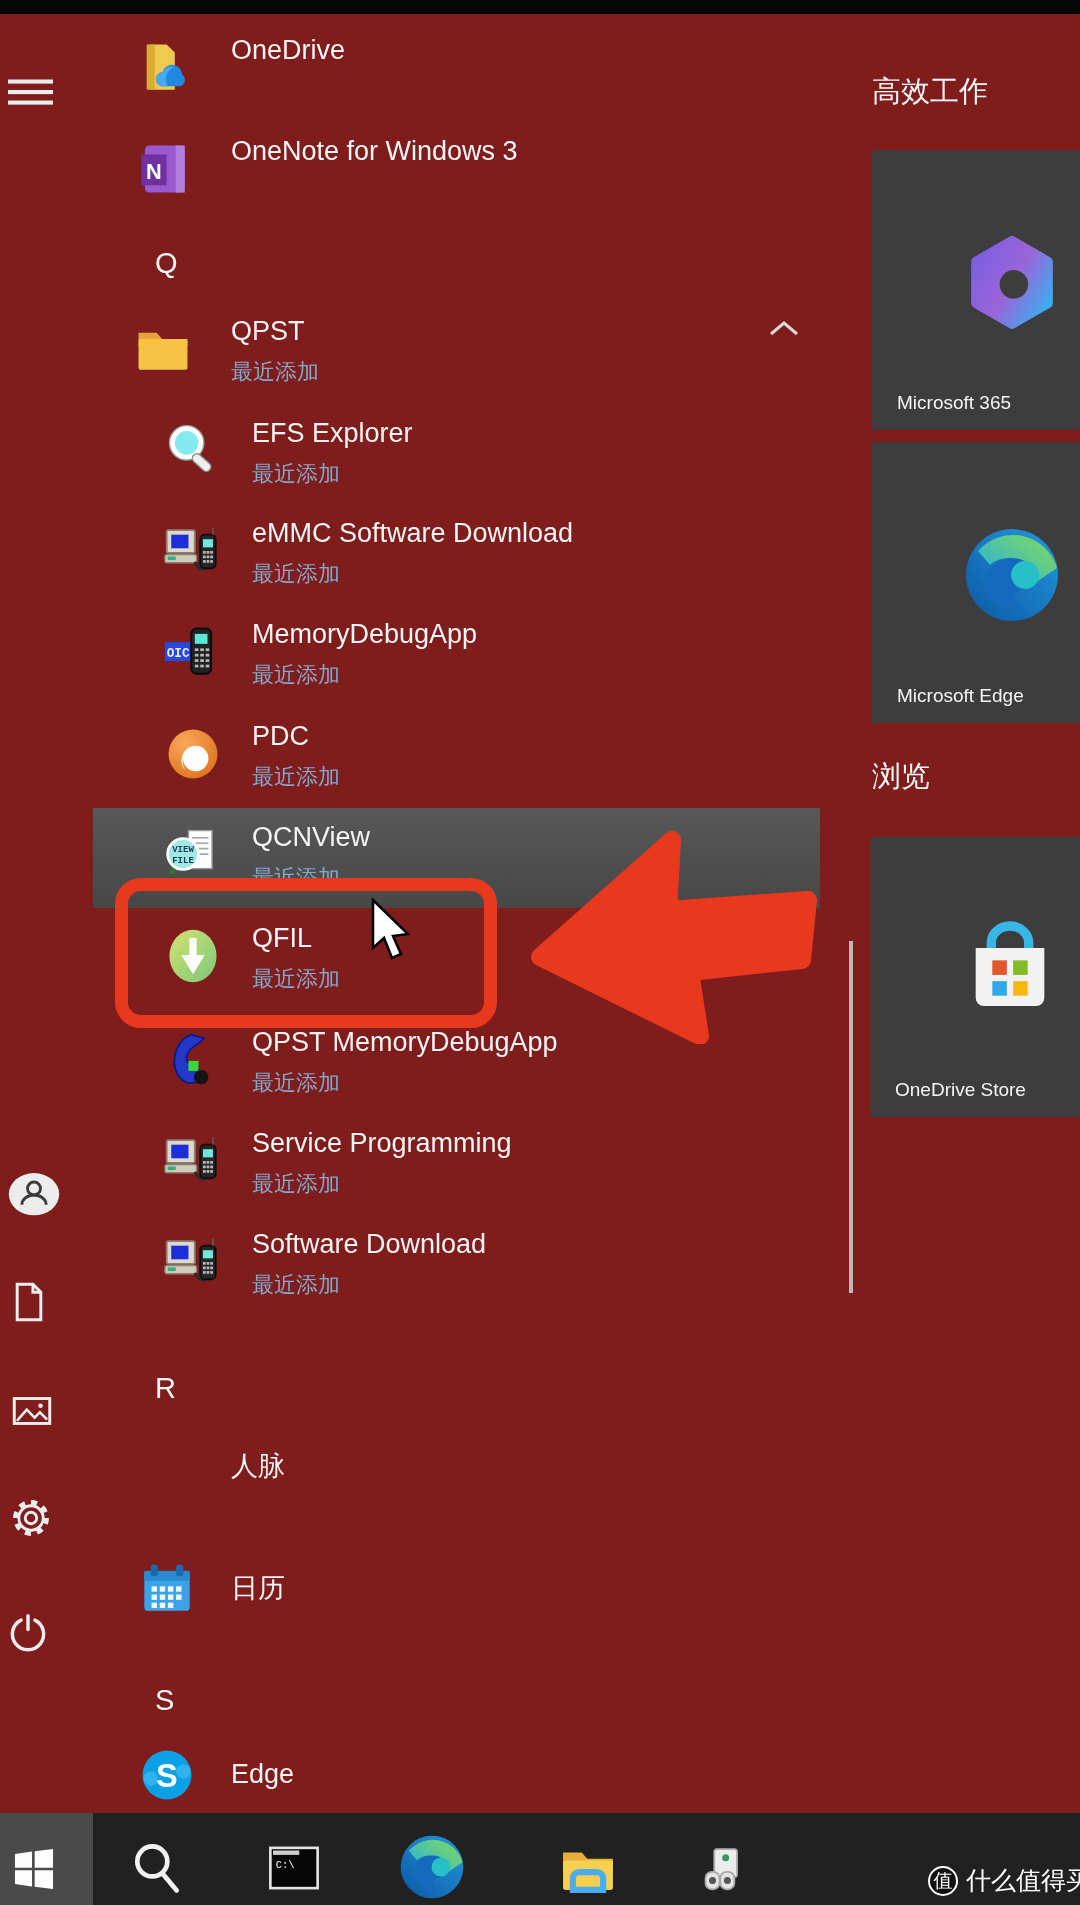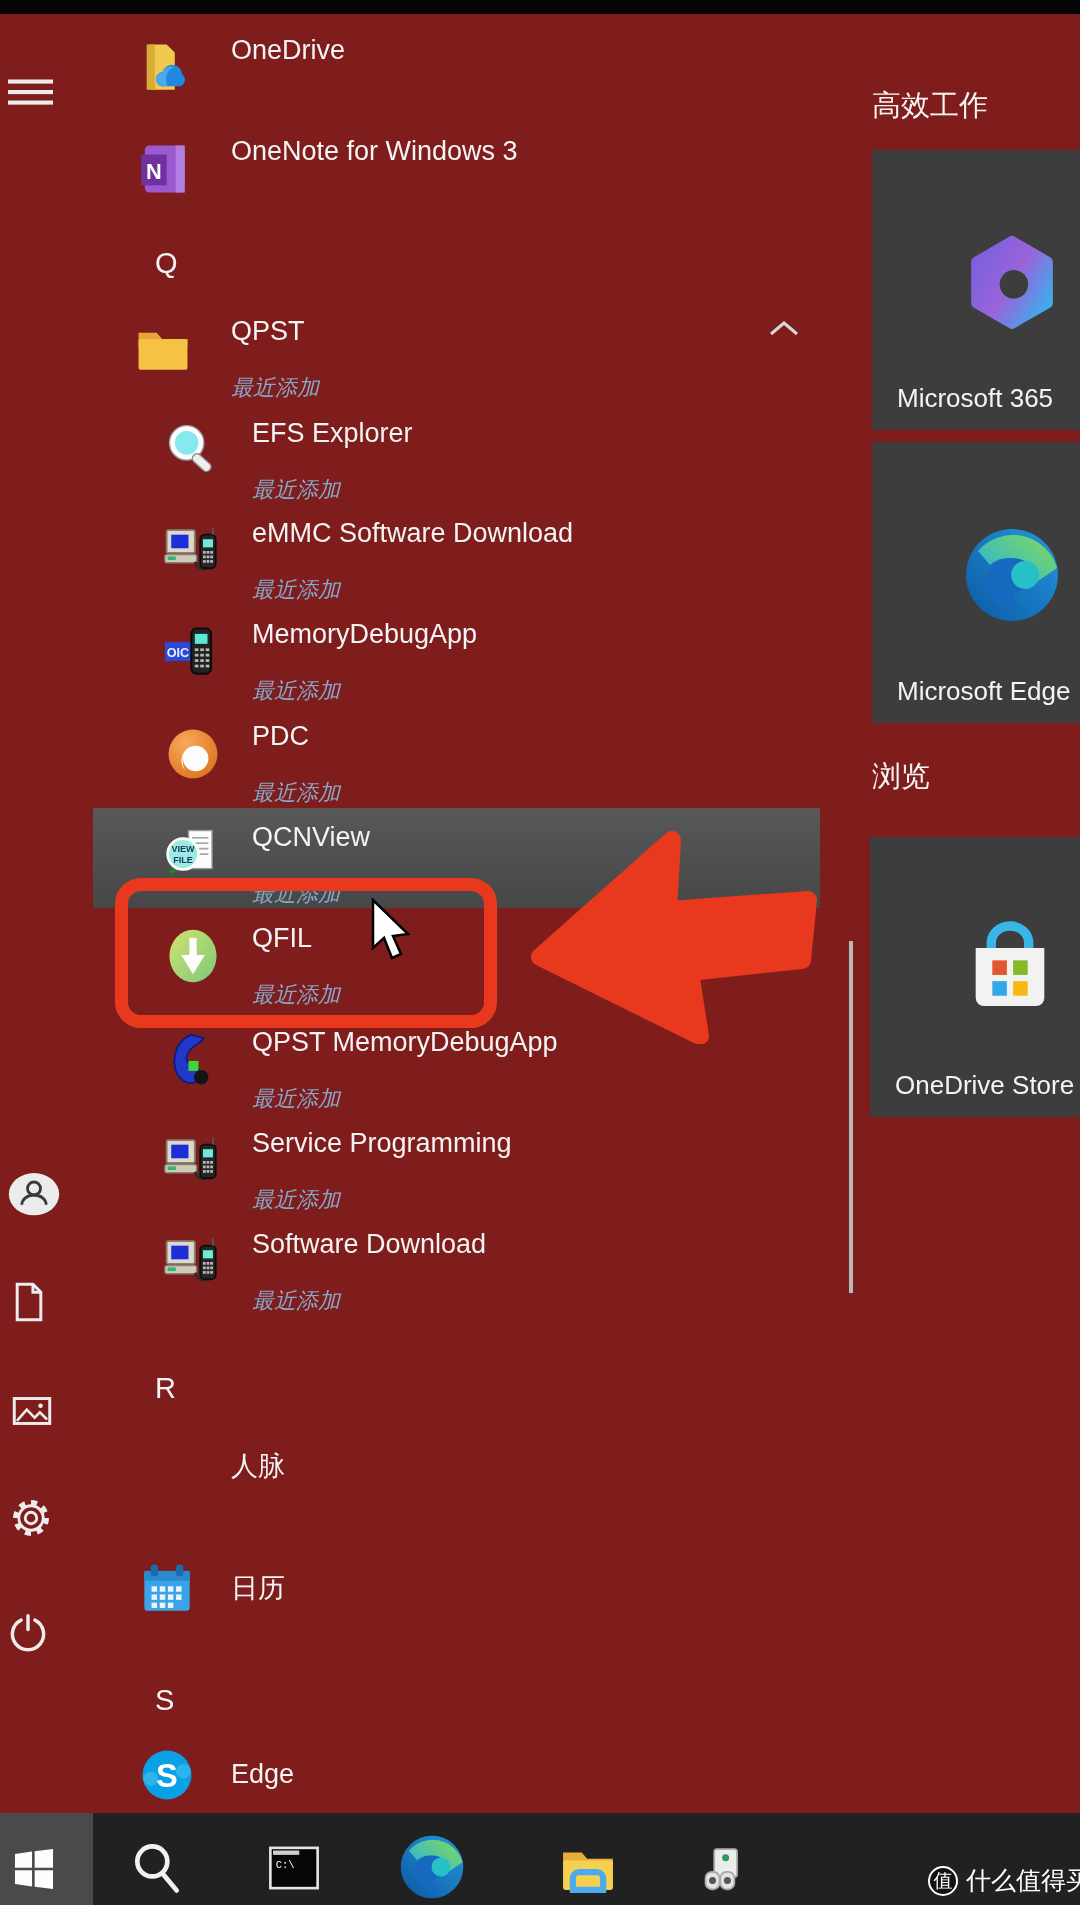--- a/index.html
+++ b/index.html
@@ -7,44 +7,44 @@
   .screen{position:relative;width:1080px;height:1905px;background:#7f1d1d;overflow:hidden;
           font-family:"Liberation Sans",sans-serif;color:#f2f2f2;}
   .top-bar{position:absolute;left:0;top:0;width:1080px;height:14px;background:#050505;}
   
   .rail-item{position:absolute;left:8px;width:48px;height:48px;}
   .rail-item svg{width:100%;height:100%;}
   
   #app-list{position:absolute;left:0;top:0;width:830px;height:1813px;}
   .row{position:absolute;left:0;width:820px;}
   .row .title{position:absolute;top:-18px;font-size:27px;line-height:36px;white-space:nowrap;color:#f4f4f4;}
-  .row .sub{position:absolute;top:42px;font-size:22px;line-height:30px;white-space:nowrap;color:#86a7c8;font-style:italic;}
+  .row .sub{position:absolute;top:26px;font-size:22px;line-height:30px;white-space:nowrap;color:#86a7c8;}
   .row .ficon{position:absolute;width:58px;height:58px;}
   .row .ficon svg{width:100%;height:100%;}
   .row.child .title,.row.child .sub{left:252px;}
-  .row.child .ficon{left:164px;top:-11px;}
+  .row.child .ficon{left:164px;top:-11px;font-family:Liberation Mono, monospace;}
   .row.toplevel .title,.row.toplevel .sub{left:231px;}
   .row.toplevel .ficon{left:134px;top:-11px;}
   .row.single .title{left:231px;}
   .row.single .ficon{left:138px;top:-28px;}
   .hdr{position:absolute;left:155px;font-size:29px;line-height:36px;color:#f4f4f4;}
   .chev{position:absolute;left:768px;top:-12px;width:32px;height:20px;}
   
   .hl-band{position:absolute;left:93px;top:808px;width:727px;height:100px;
            background:linear-gradient(180deg,#585858,#474747);z-index:1;}
   #app-list{z-index:2;}
   .anno{z-index:5;}
   .red-box{position:absolute;left:115px;top:878px;width:382px;height:150px;
            border:13px solid #e8391f;border-radius:26px;z-index:5;}
   .scrollbar{position:absolute;left:849px;top:941px;width:4px;height:352px;background:#b9b9b9;z-index:3;}
   
   .tiles-hdr{position:absolute;left:872px;font-size:29px;color:#f4f4f4;white-space:nowrap;}
   .tile{position:absolute;width:280px;background:#3d3d3d;}
   .tile .t-icon{position:absolute;left:50%;top:50%;transform:translate(-50%,-58%);}
-  .tile .t-label{position:absolute;left:25px;bottom:16px;font-size:26px;color:#f4f4f4;white-space:nowrap;}
+  .tile .t-label{position:absolute;left:25px;bottom:16px;font-size:19px;color:#f4f4f4;white-space:nowrap;}
   
   .taskbar{position:absolute;left:0;top:1813px;width:1080px;height:92px;background:#212121;z-index:6;}
   .start-bg{position:absolute;left:0;top:0;width:93px;height:92px;background:#4a4a4a;}
   .tb-btn{position:absolute;}
   .tb-btn svg{width:100%;height:100%;}
   .watermark{position:absolute;left:928px;top:1864px;display:flex;align-items:center;z-index:7;}
   .wm-badge{width:30px;height:30px;border-radius:50%;background:#111;color:#fff;font-size:19px;
             display:flex;align-items:center;justify-content:center;border:2px solid #fff;}
   .wm-text{margin-left:8px;font-size:25px;color:#fff;white-space:nowrap;}
 </style>
@@ -317,21 +317,21 @@
         <span class="ficon"><svg viewBox="0 0 64 64">
             <circle cx="32" cy="32" r="27" fill="#0aa0e6"></circle>
             <circle cx="14" cy="36" r="8" fill="#2fb3ee"></circle>
             <circle cx="50" cy="28" r="8" fill="#2fb3ee"></circle>
             <text x="32" y="45" text-anchor="middle" font-size="36" font-weight="bold" fill="#fff">S</text>
           </svg></span>
         <span class="title">Edge</span>
       </div>
     </div>
 
-  <div class="tiles-hdr" style="top:86px;font-family:Liberation Serif, serif;">高效工作</div>
+  <div class="tiles-hdr" style="top:72px;font-family:Liberation Serif, serif;">高效工作</div>
   <div class="tiles-hdr" style="top:757px;">浏览</div>
   <div id="tiles">
       <div class="tile" style="left: 872px; top: 150px; height: 280px;">
         <span class="t-icon" style="width:95px;height:95px;display:block"><svg viewBox="0 0 100 100">
             <defs>
               <linearGradient id="m322" x1="0" y1="0.15" x2="1" y2="0.85">
                 <stop offset="0" stop-color="#7a5fe0"></stop>
                 <stop offset="0.5" stop-color="#9a64d8"></stop>
                 <stop offset="1" stop-color="#38b0f0"></stop>
               </linearGradient>

